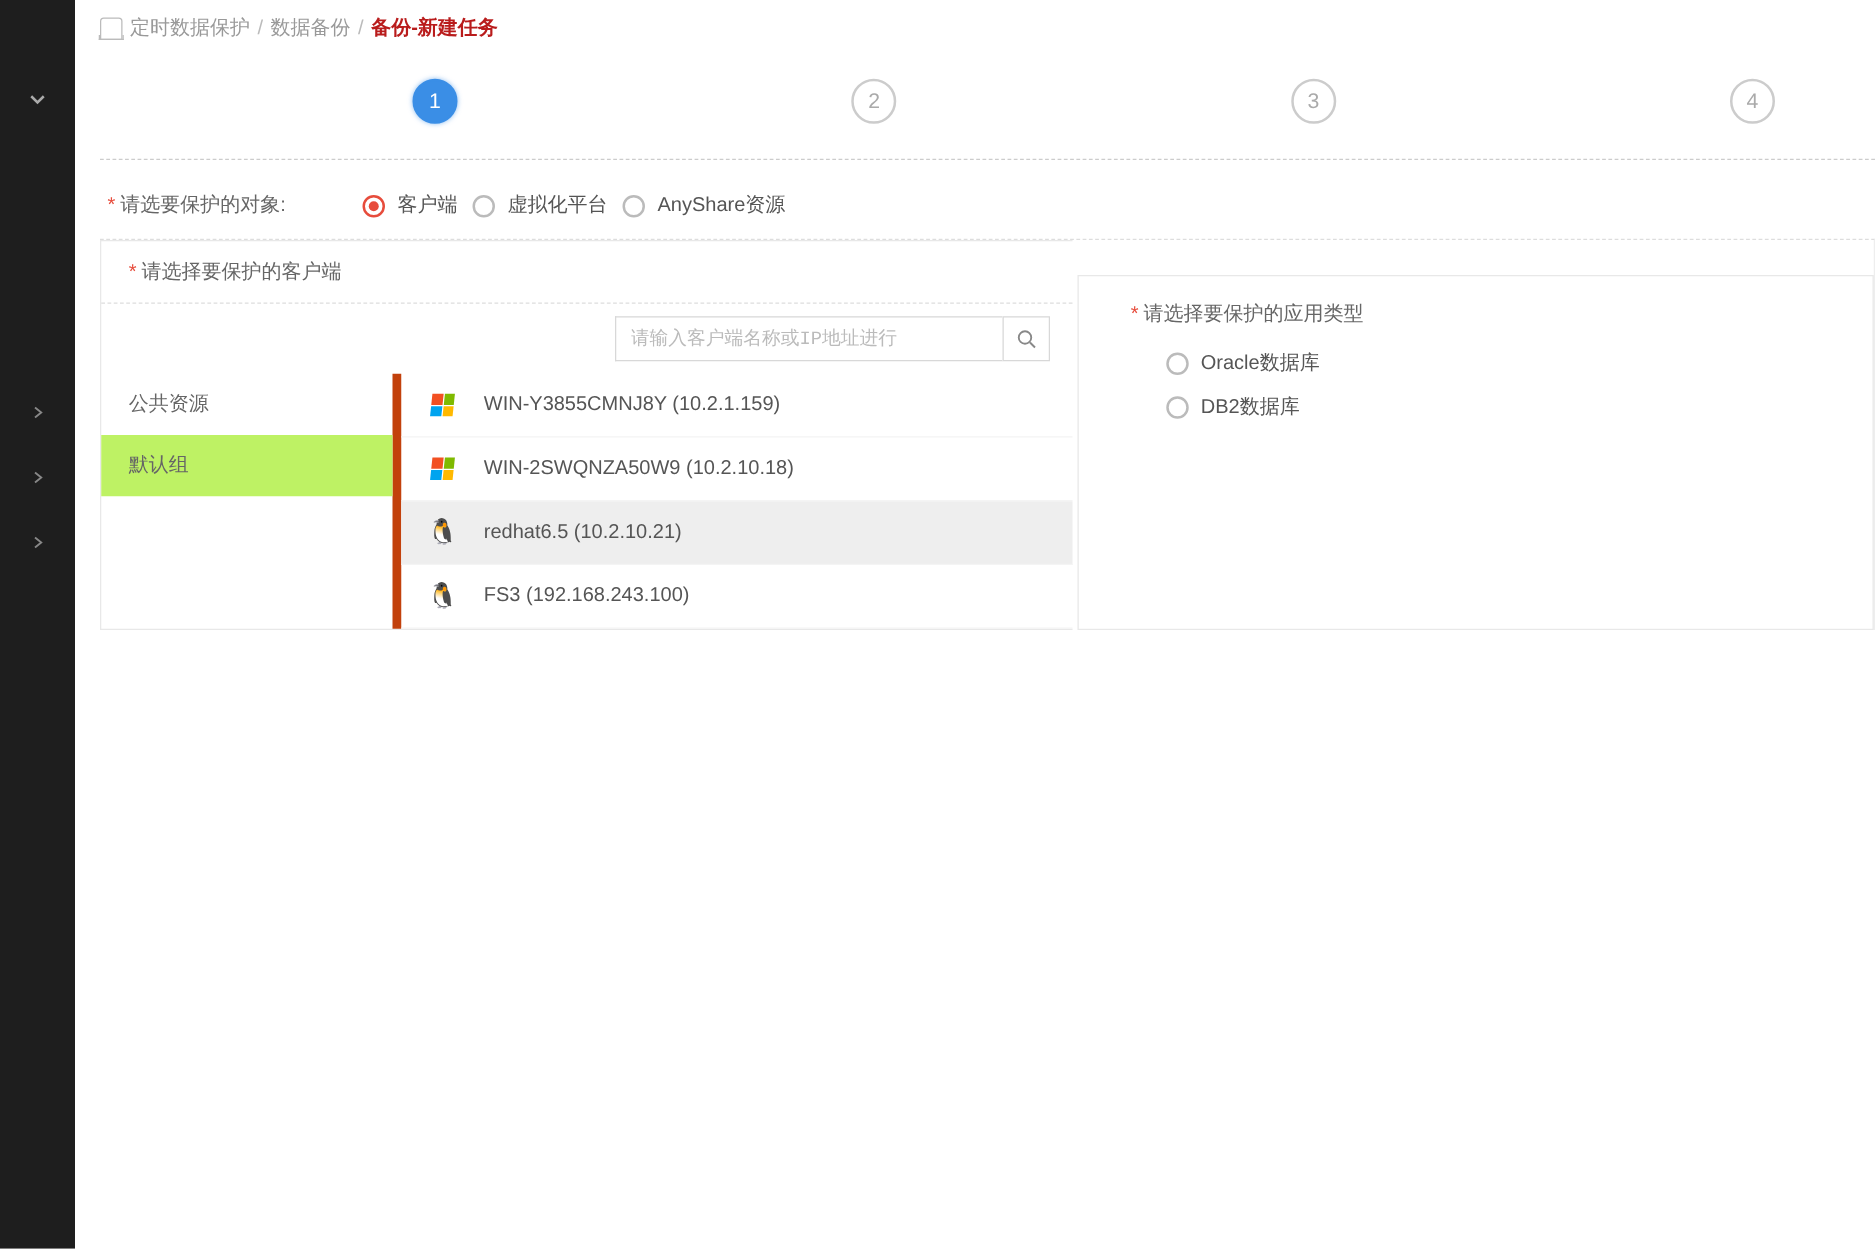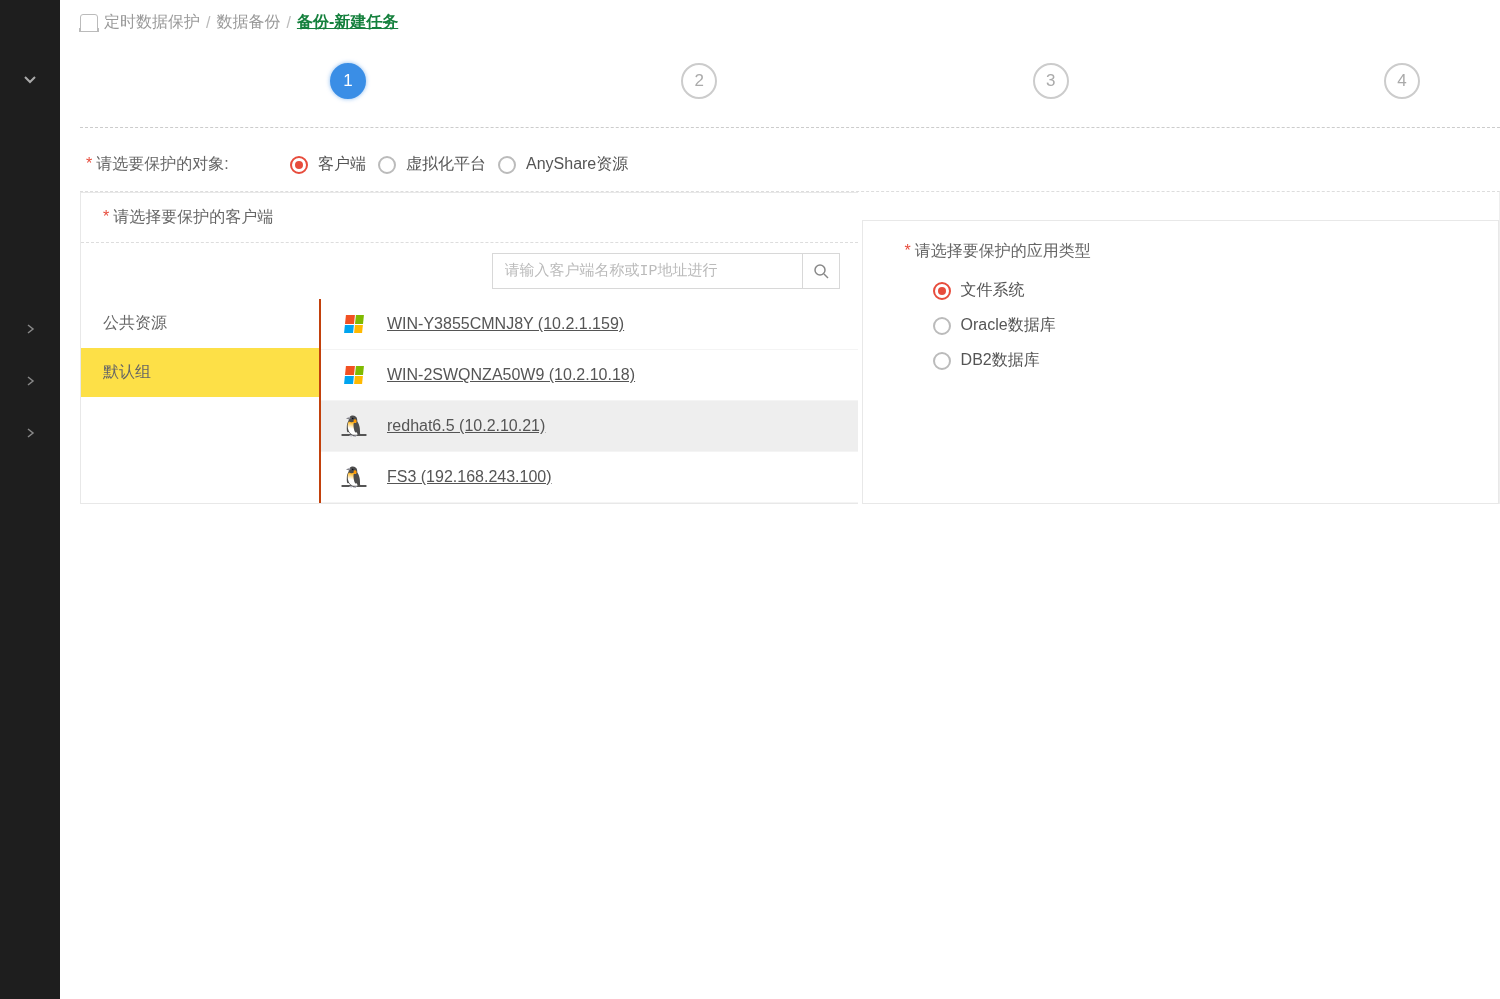--- a/index.html
+++ b/index.html
@@ -7,46 +7,46 @@
 .layout { display: flex; min-height: 999px; border-radius: 32px; }
 .sidebar { width: 60px; background: #1e1e1e; display: flex; flex-direction: column; padding-top: 60px; }
 .sidebar-toggle { color: #aaa; text-align: center; padding: 12px 0; cursor: pointer; }
 .sidebar-item { color: #888; text-align: center; padding: 18px 0; cursor: pointer; font-size: 14px; }
 .main { flex: 1; padding: 0 0 0 20px; }
 .breadcrumb { display: flex; align-items: center; gap: 6px; padding: 12px 0 14px 0; color: #999; font-size: 16px; }
 .breadcrumb .bc-icon { width: 18px; height: 18px; border: 1.5px solid #bbb; border-radius: 3px 3px 0 0; display: inline-block; position: relative; }
 .breadcrumb .bc-icon::after { content:""; position:absolute; bottom:-1px; left:-2px; right:-2px; height:3px; border:1.5px solid #bbb; border-top:none; }
 .breadcrumb .bc-link { color: #999; cursor: pointer; }
 .breadcrumb .sep { color: #bbb; }
-.breadcrumb .bc-current { color: #15803d; font-weight: bold; text-decoration: underline; }
+.breadcrumb .bc-current { color: #b91c1c; font-weight: bold; }
 .steps { display: flex; justify-content: space-between; align-items: center; padding: 16px 80px 28px 250px; border-bottom: 1px dashed #ccc; }
 .step { width: 36px; height: 36px; border-radius: 50%; border: 2px solid #ccc; color: #aaa; display: flex; align-items: center; justify-content: center; font-size: 17px; background: #fff; }
 .step.active { border-color: #3a8ee6; background: #3a8ee6; color: #fff; box-shadow: 0 0 4px rgba(58,142,230,.6); }
 .section { padding: 26px 0 16px 0; display: flex; align-items: flex-end; }
 .section-label { width: 210px; text-align: left; color: #666; font-size: 16px; padding-left: 6px; }
 .req { color: #e74c3c; margin-right: 4px; }
 .radio-col { display: flex; flex-direction: row; gap: 12px; padding-top: 0; }
 .radio-row { display: flex; align-items: center; gap: 10px; cursor: pointer; color: #555; font-size: 16px; }
 .radio { width: 18px; height: 18px; border-radius: 50%; border: 2px solid #bbb; display: inline-flex; align-items: center; justify-content: center; flex-shrink: 0; }
 .radio.selected { border-color: #e74c3c; }
 .radio.selected::after { content:""; width: 8px; height: 8px; border-radius:50%; background:#e74c3c; }
 .panels { display: flex; gap: 4px; border-top: 1px dashed #ddd; border-right: 1px solid #eee; }
 .panel-left { flex: 1.1; border: 1px solid #e8e8e8; border-right: none; }
 .panel-right { flex: 0.9; border: 1px solid #e8e8e8; margin-top: 28px; }
 .panel-title { padding: 14px 20px 14px 22px; border-bottom: 1px dashed #ddd; color: #666; font-size: 16px; }
 .search-row { display: flex; justify-content: flex-end; padding: 10px 18px; gap: 0; }
 .search-input { width: 310px; height: 36px; border: 1px solid #d8d8d8; border-right: none; padding: 0 12px; font-size: 15px; color: #888; outline: none; font-family: Liberation Mono, monospace; }
 .search-input::placeholder { color: #bbb; }
 .search-btn { width: 38px; height: 36px; border: 1px solid #d8d8d8; background: #fff; display: flex; align-items: center; justify-content: center; cursor: pointer; color: #888; }
 .client-body { display: flex; }
-.groups { width: 240px; border-right: 2px solid #c2410c; }
+.groups { width: 240px; border-right: 7px solid #c2410c; }
 .group-item { padding: 14px 22px; color: #666; font-size: 16px; cursor: pointer; }
-.group-item.active { background: #fde047; }
+.group-item.active { background: #bef264; }
 .clients { flex: 1; }
-.client-row { display: flex; align-items: center; padding: 14px 22px; gap: 22px; cursor: pointer; color: #555; font-size: 16px; border-bottom: 1px solid #f4f4f4; text-decoration: underline; }
+.client-row { display: flex; align-items: center; padding: 14px 22px; gap: 22px; cursor: pointer; color: #555; font-size: 16px; border-bottom: 1px solid #f4f4f4; }
 .client-row:hover, .client-row.hovered { background: #eeeeee; }
 .os-icon { width: 22px; height: 22px; display: inline-flex; align-items: center; justify-content: center; }
 .win-icon { display: grid; grid-template-columns: 1fr 1fr; grid-template-rows: 1fr 1fr; gap: 1px; width: 18px; height: 18px; transform: skewX(-6deg); }
 .win-icon span:nth-child(1) { background:#f25022; }
 .win-icon span:nth-child(2) { background:#7fba00; }
 .win-icon span:nth-child(3) { background:#00a4ef; }
 .win-icon span:nth-child(4) { background:#ffb900; }
 .linux-icon { font-size: 20px; line-height: 1; }
 .right-section-label { padding: 20px 0 12px 42px; color: #666; font-size: 16px; }
 .app-types { padding: 6px 0 0 70px; display: flex; flex-direction: column; gap: 14px; }
@@ -169,24 +169,20 @@
           </div>
         </div>
       </div>
 
       <div class="panel-right">
         <div class="right-section-label">
           <span class="req">*</span><span>请选择要保护的应用类型</span>
         </div>
         <div class="app-types">
           <div class="radio-row">
-            <span class="radio selected"></span>
-            <span>文件系统</span>
-          </div>
-          <div class="radio-row">
             <span class="radio"></span>
             <span>Oracle数据库</span>
           </div>
           <div class="radio-row">
             <span class="radio"></span>
             <span>DB2数据库</span>
           </div>
         </div>
       </div>
     </div>

